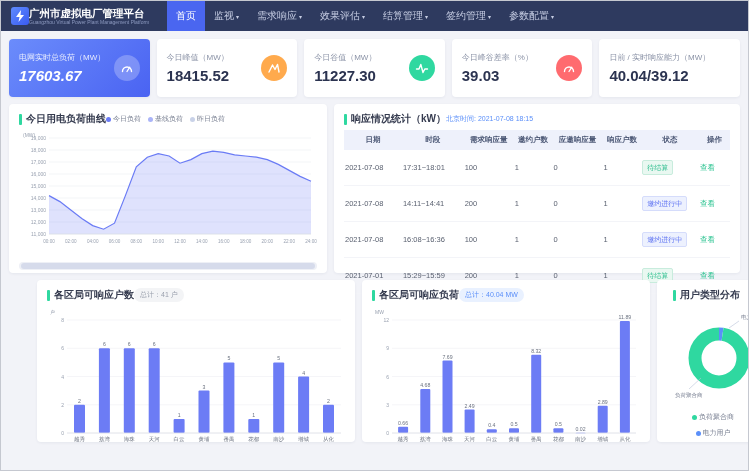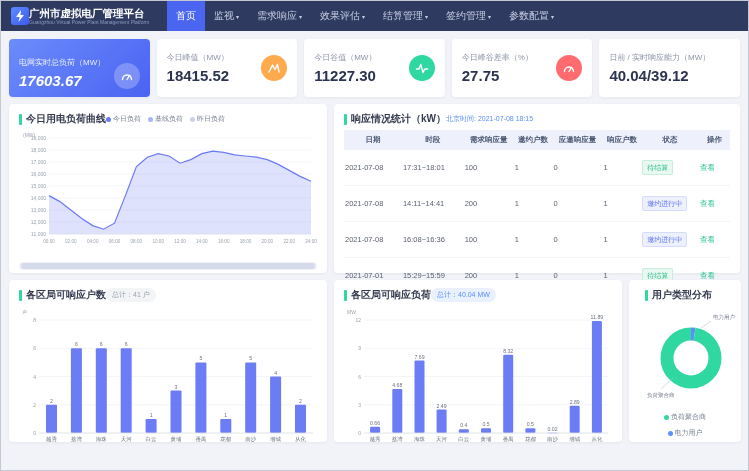--- a/index.html
+++ b/index.html
@@ -13,34 +13,34 @@
   .brand-sub{font-size:5px;color:#8d9ac0;white-space:nowrap;}
   .menu{display:flex;height:30px;margin-left:4px;}
   .menu-item{display:flex;align-items:center;gap:2px;padding:0 9px;font-size:10px;color:#c6cde3;cursor:pointer;white-space:nowrap;}
   .menu-item.active{background:#4a66f0;color:#fff;}
   .menu-item .caret{font-size:6px;}
   
   .kpi-row{display:flex;gap:7px;padding:8px 8px 0;}
   .kpi-card{flex:1;height:58px;background:#fff;border-radius:4px;display:flex;align-items:center;justify-content:space-between;padding:8px 10px;box-shadow:0 1px 3px rgba(20,30,60,0.06);}
   .kpi-label{font-size:8px;color:#8a92a6;margin-bottom:4px;white-space:nowrap;}
   .kpi-value{font-size:15px;font-weight:bold;color:#2b3350;white-space:nowrap;}
-  .kpi-primary{background:linear-gradient(135deg,#6b8cfb,#4a63f2);align-items:flex-end;}
+  .kpi-primary{background:linear-gradient(135deg,#6b8cfb,#4a63f2);}
   .kpi-primary .kpi-label{color:rgba(255,255,255,0.85);}
   .kpi-primary .kpi-value{color:#fff;font-style:italic;}
   .kpi-icon{width:26px;height:26px;border-radius:50%;display:flex;align-items:center;justify-content:center;flex-shrink:0;}
   
   .mid-row{display:flex;gap:7px;padding:7px 8px 0;height:176px;}
   .bot-row{display:flex;gap:7px;padding:7px 8px 8px;height:177px;}
   .panel{background:#fff;border-radius:4px;padding:8px 10px;box-shadow:0 1px 3px rgba(20,30,60,0.06);}
   .panel-head{display:flex;align-items:center;justify-content:flex-start;margin-bottom:4px;}
   .panel-title{display:flex;align-items:center;gap:4px;font-size:10px;font-weight:bold;color:#353b4f;white-space:nowrap;}
   .accent{width:3px;height:11px;background:#2fd8a0;border-radius:1px;flex-shrink:0;}
   .load-panel{width:318px;}
   .table-panel{flex:1;}
-  .count-panel{width:318px;}
+  .count-panel{width:318px;margin-left:28px;}
   .loadbar-panel{flex:1;}
   .donut-panel{width:112px;padding:8px 16px;}
   
   .legend{display:flex;gap:7px;align-items:center;}
   .legend-item{display:flex;align-items:center;gap:2px;font-size:7px;color:#7a8193;cursor:pointer;white-space:nowrap;}
   .legend-dot{width:5px;height:5px;border-radius:50%;background:#999;}
   
   .zoom-slider{margin-top:2px;height:8px;background:#eef0f6;border-radius:4px;position:relative;}
   .zoom-handle{position:absolute;left:2px;right:2px;top:1px;bottom:1px;background:#d6dbeb;border-radius:3px;}
   .timestamp{font-size:7px;color:#5b8ff9;white-space:nowrap;}
@@ -141,21 +141,21 @@
       </div>
       <div class="kpi-icon" style="background:#2fd8a0;">
         <svg width="14" height="14" viewBox="0 0 14 14">
             <polyline points="1.5,8 4,8 5.8,3.5 8,11.5 9.8,8 12.5,8" fill="none" stroke="#fff" stroke-width="1.4" stroke-linecap="round" stroke-linejoin="round"></polyline>
           </svg>
       </div>
     </div>
     <div class="kpi-card">
       <div>
         <div class="kpi-label">今日峰谷差率（%）</div>
-        <div class="kpi-value">27.75</div>
+        <div class="kpi-value">39.03</div>
       </div>
       <div class="kpi-icon" style="background:#ff6b6f;">
         <svg width="14" height="14" viewBox="0 0 14 14">
             <path d="M2.5 10.5 A4.5 4.5 0 0 1 11.5 10.5" fill="none" stroke="#fff" stroke-width="1.4" stroke-linecap="round"></path>
             <line x1="7" y1="10.5" x2="9.8" y2="6.2" stroke="#fff" stroke-width="1.3" stroke-linecap="round"></line>
           </svg>
       </div>
     </div>
     <div class="kpi-card">
       <div>

